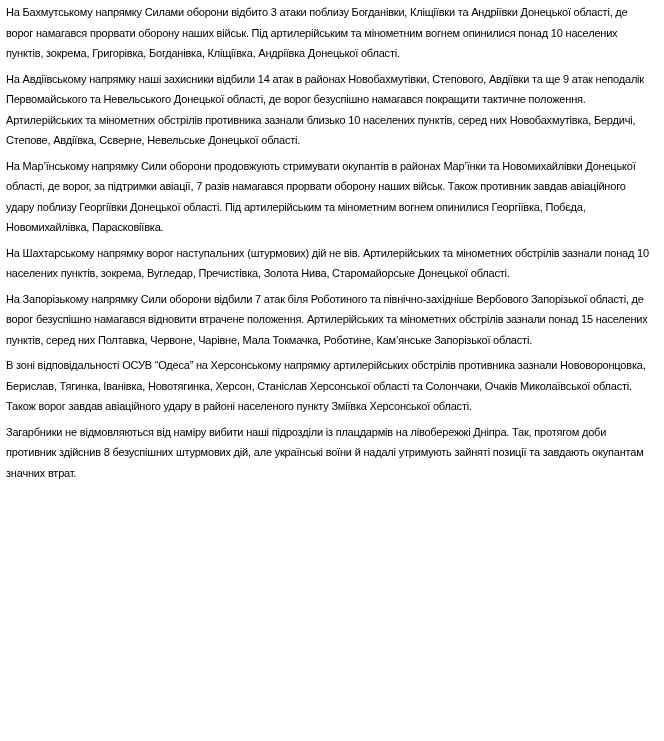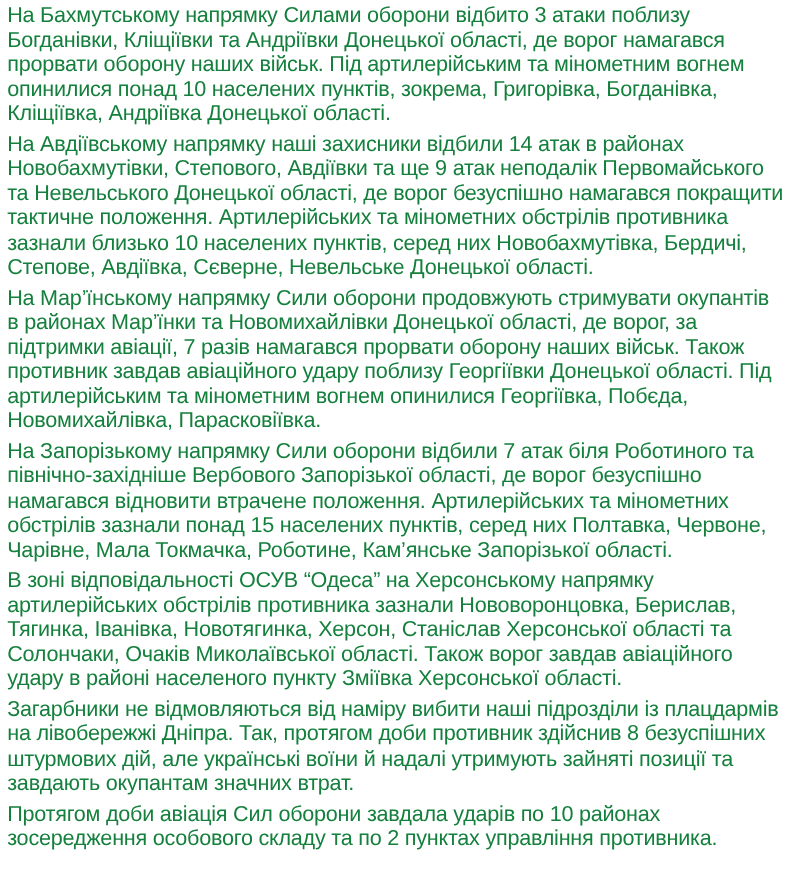--- a/index.html
+++ b/index.html
@@ -10,37 +10,37 @@
   body {
     width: 664px;
     height: 741px;
     background: #ffffff;
     overflow: hidden;
   }
   .report {
     width: 664px;
     padding: 2px 10px 0 6px;
     font-family: "Liberation Sans", sans-serif;
-    font-size: 18px;
+    font-size: 11px;
     line-height: 20.5px;
     letter-spacing: -0.2px;
     font-weight: 400;
-    color: #15803d;
+    color: #000000;
     text-align: left;
   }
   .report p {
     margin: 0 0 5px 0;
     white-space: normal;
     word-wrap: break-word;
   }
 </style>
 </head>
 <body>
 
 <div class="report">
   <p>На Бахмутському напрямку Силами оборони відбито 3 атаки поблизу Богданівки, Кліщіївки та Андріївки Донецької області, де ворог намагався прорвати оборону наших військ. Під артилерійським та мінометним вогнем опинилися понад 10 населених пунктів, зокрема, Григорівка, Богданівка, Кліщіївка, Андріївка Донецької області.</p>
   <p>На Авдіївському напрямку наші захисники відбили 14 атак в районах Новобахмутівки, Степового, Авдіївки та ще 9 атак неподалік Первомайського та Невельського Донецької області, де ворог безуспішно намагався покращити тактичне положення. Артилерійських та мінометних обстрілів противника зазнали близько 10 населених пунктів, серед них Новобахмутівка, Бердичі, Степове, Авдіївка, Сєверне, Невельське Донецької області.</p>
   <p>На Мар’їнському напрямку Сили оборони продовжують стримувати окупантів в районах Мар’їнки та Новомихайлівки Донецької області, де ворог, за підтримки авіації, 7 разів намагався прорвати оборону наших військ. Також противник завдав авіаційного удару поблизу Георгіївки Донецької області. Під артилерійським та мінометним вогнем опинилися Георгіївка, Побєда, Новомихайлівка, Парасковіївка.</p>
+  <p>На Шахтарському напрямку ворог наступальних (штурмових) дій не вів. Артилерійських та мінометних обстрілів зазнали понад 10 населених пунктів, зокрема, Вугледар, Пречистівка, Золота Нива, Старомайорське Донецької області.</p>
   <p>На Запорізькому напрямку Сили оборони відбили 7 атак біля Роботиного та північно-західніше Вербового Запорізької області, де ворог безуспішно намагався відновити втрачене положення. Артилерійських та мінометних обстрілів зазнали понад 15 населених пунктів, серед них Полтавка, Червоне, Чарівне, Мала Токмачка, Роботине, Кам’янське Запорізької області.</p>
   <p>В зоні відповідальності ОСУВ “Одеса” на Херсонському напрямку артилерійських обстрілів противника зазнали Нововоронцовка, Берислав, Тягинка, Іванівка, Новотягинка, Херсон, Станіслав Херсонської області та Солончаки, Очаків Миколаївської області. Також ворог завдав авіаційного удару в районі населеного пункту Зміївка Херсонської області.</p>
   <p>Загарбники не відмовляються від наміру вибити наші підрозділи із плацдармів на лівобережжі Дніпра. Так, протягом доби противник здійснив 8 безуспішних штурмових дій, але українські воїни й надалі утримують зайняті позиції та завдають окупантам значних втрат.</p>
-  <p>Протягом доби авіація Сил оборони завдала ударів по 10 районах зосередження особового складу та по 2 пунктах управління противника.</p>
 </div>
 
 </body></html>

